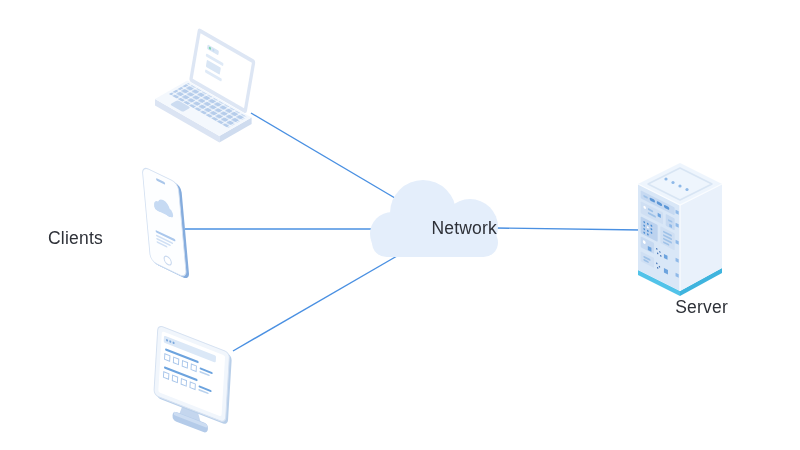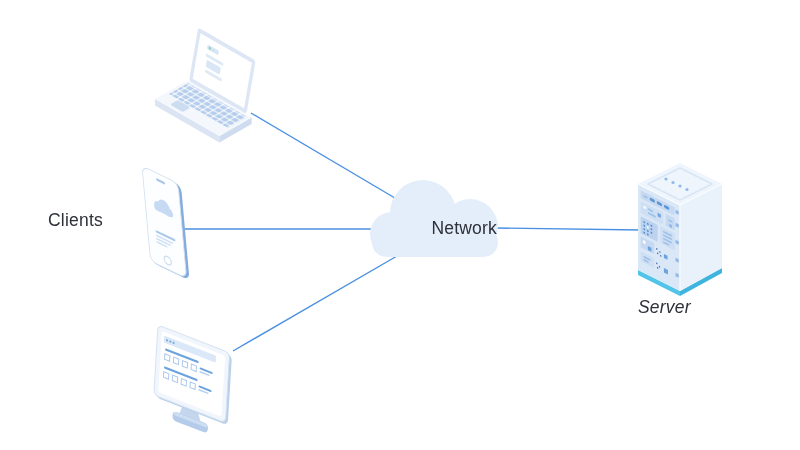--- a/index.html
+++ b/index.html
@@ -13,23 +13,23 @@
   }
   .stage svg { position: absolute; left: 0; top: 0; }
   .node-label {
     position: absolute;
     color: var(--label-text, #2e3138);
     font-size: 17.5px;
     font-weight: 400;
     letter-spacing: 0.2px;
     white-space: nowrap;
   }
-  .label-clients { left: 48px;  top: 210px; text-align: center; }
+  .label-clients { left: 48px;  top: 228px; text-align: center; }
   .label-network { left: 375px; top: 218px; width: 122px; text-align: right; }
-  .label-server  { left: 638px; top: 297px; width: 90px;  text-align: left; font-style: italic; }
+  .label-server  { left: 638px; top: 297px; width: 90px;  text-align: right; }
 </style>
 </head>
 <body>
 
 <div class="stage">
 
   <svg width="800" height="450" viewBox="0 0 800 450">
 
     <defs>
       <pattern id="keys" patternUnits="userSpaceOnUse" width="6.4" height="5.6">

